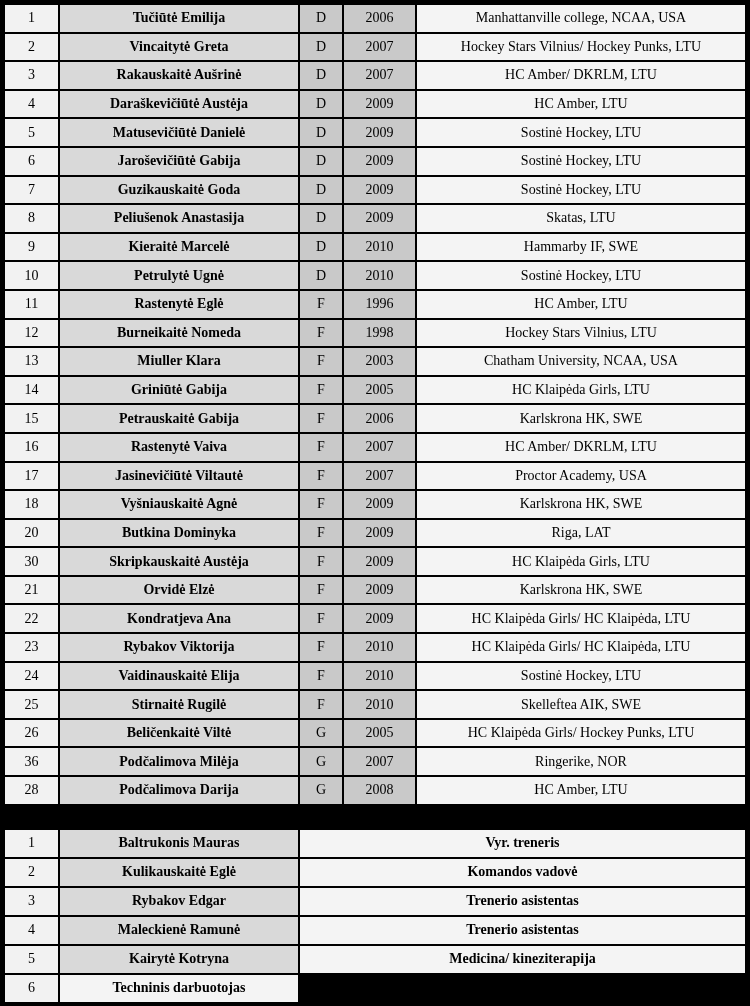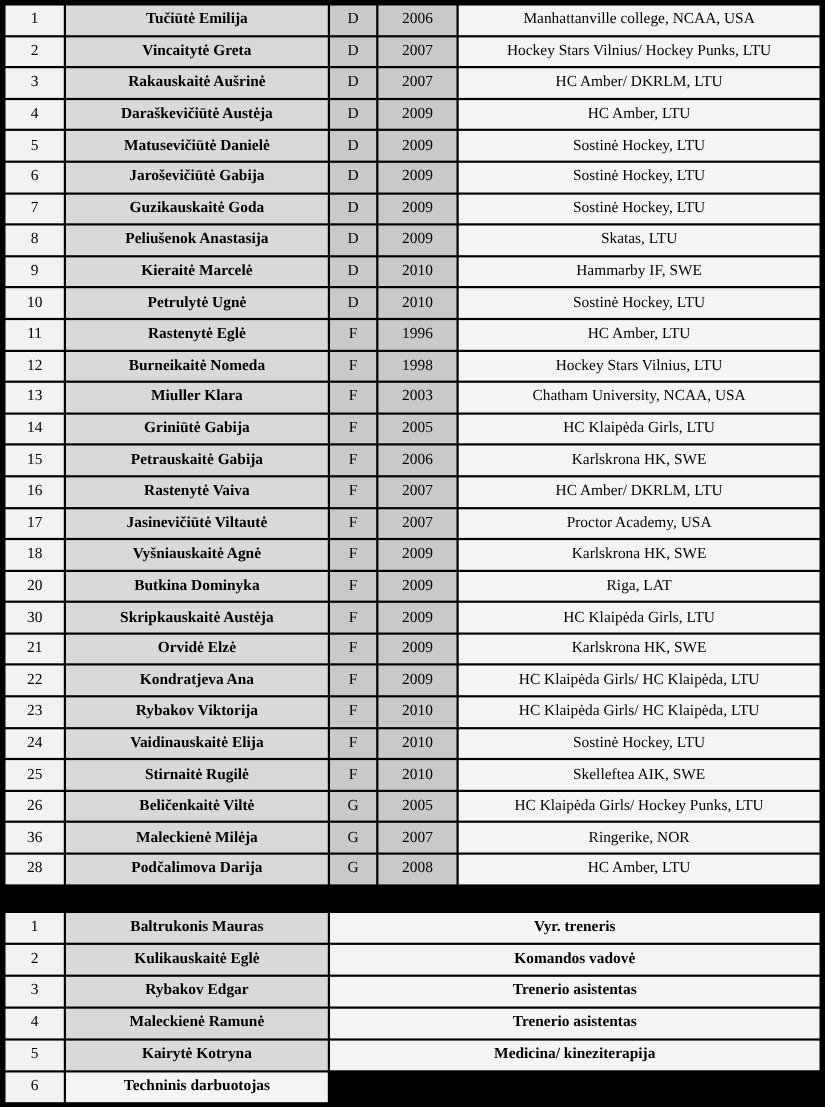--- a/index.html
+++ b/index.html
@@ -211,21 +211,21 @@
   <div class="cell year">2010</div>
   <div class="cell club">Skelleftea AIK, SWE</div>
 
   <div class="cell no">26</div>
   <div class="cell name">Beličenkaitė Viltė</div>
   <div class="cell pos">G</div>
   <div class="cell year">2005</div>
   <div class="cell club">HC Klaipėda Girls/ Hockey Punks, LTU</div>
 
   <div class="cell no">36</div>
-  <div class="cell name">Maleckienė Milėja</div>
+  <div class="cell name">Podčalimova Milėja</div>
   <div class="cell pos">G</div>
   <div class="cell year">2007</div>
   <div class="cell club">Ringerike, NOR</div>
 
   <div class="cell no">28</div>
   <div class="cell name">Podčalimova Darija</div>
   <div class="cell pos">G</div>
   <div class="cell year">2008</div>
   <div class="cell club">HC Amber, LTU</div>
 </div>

